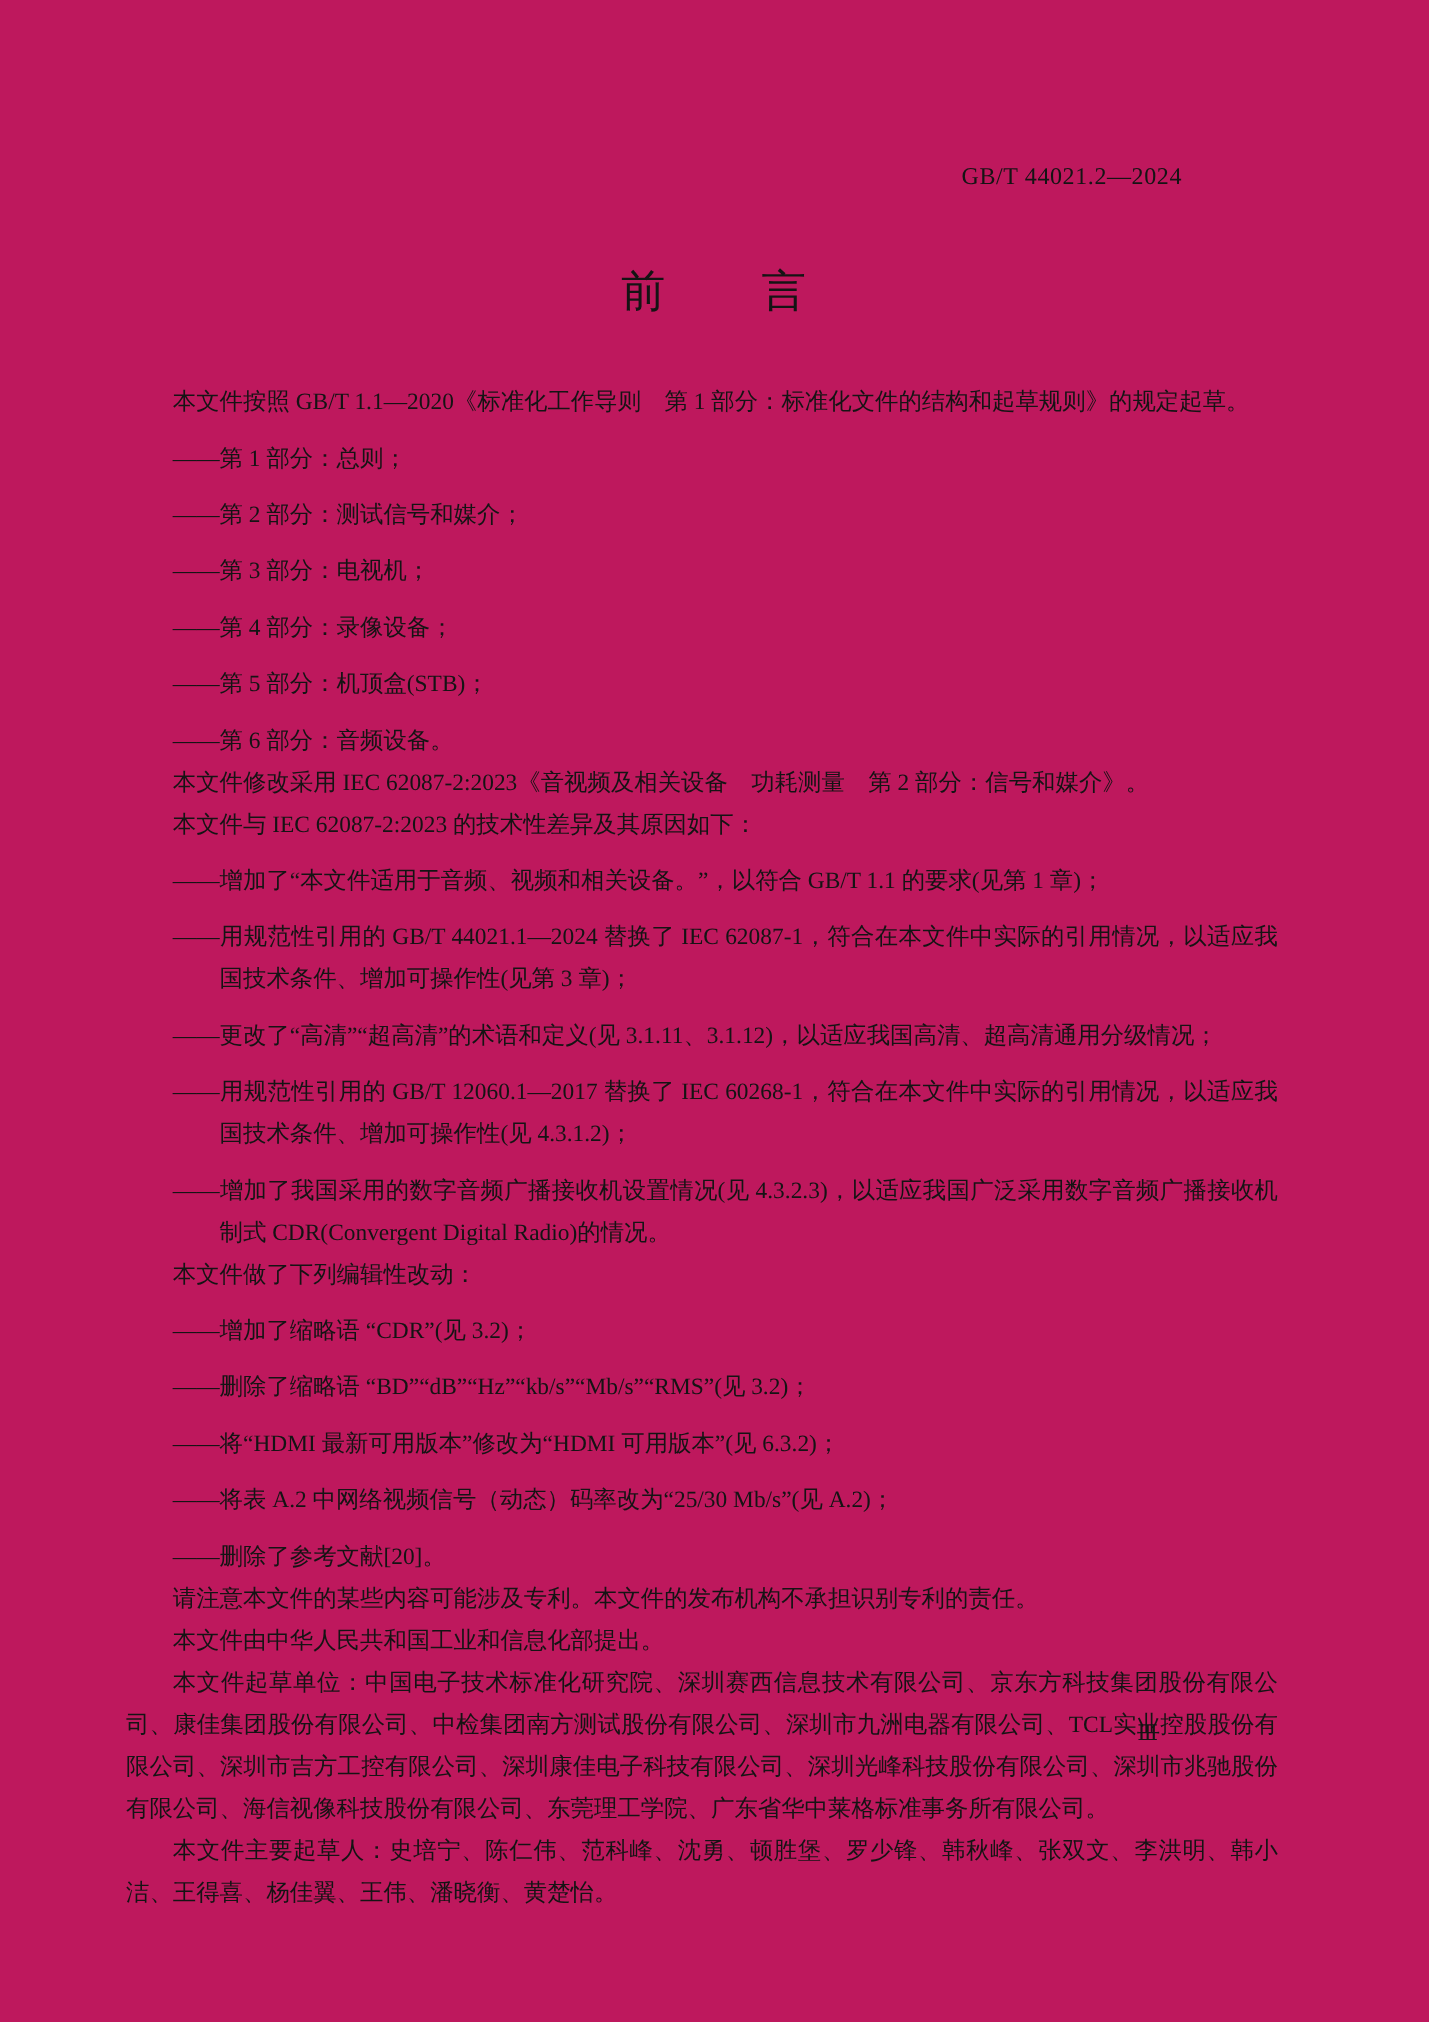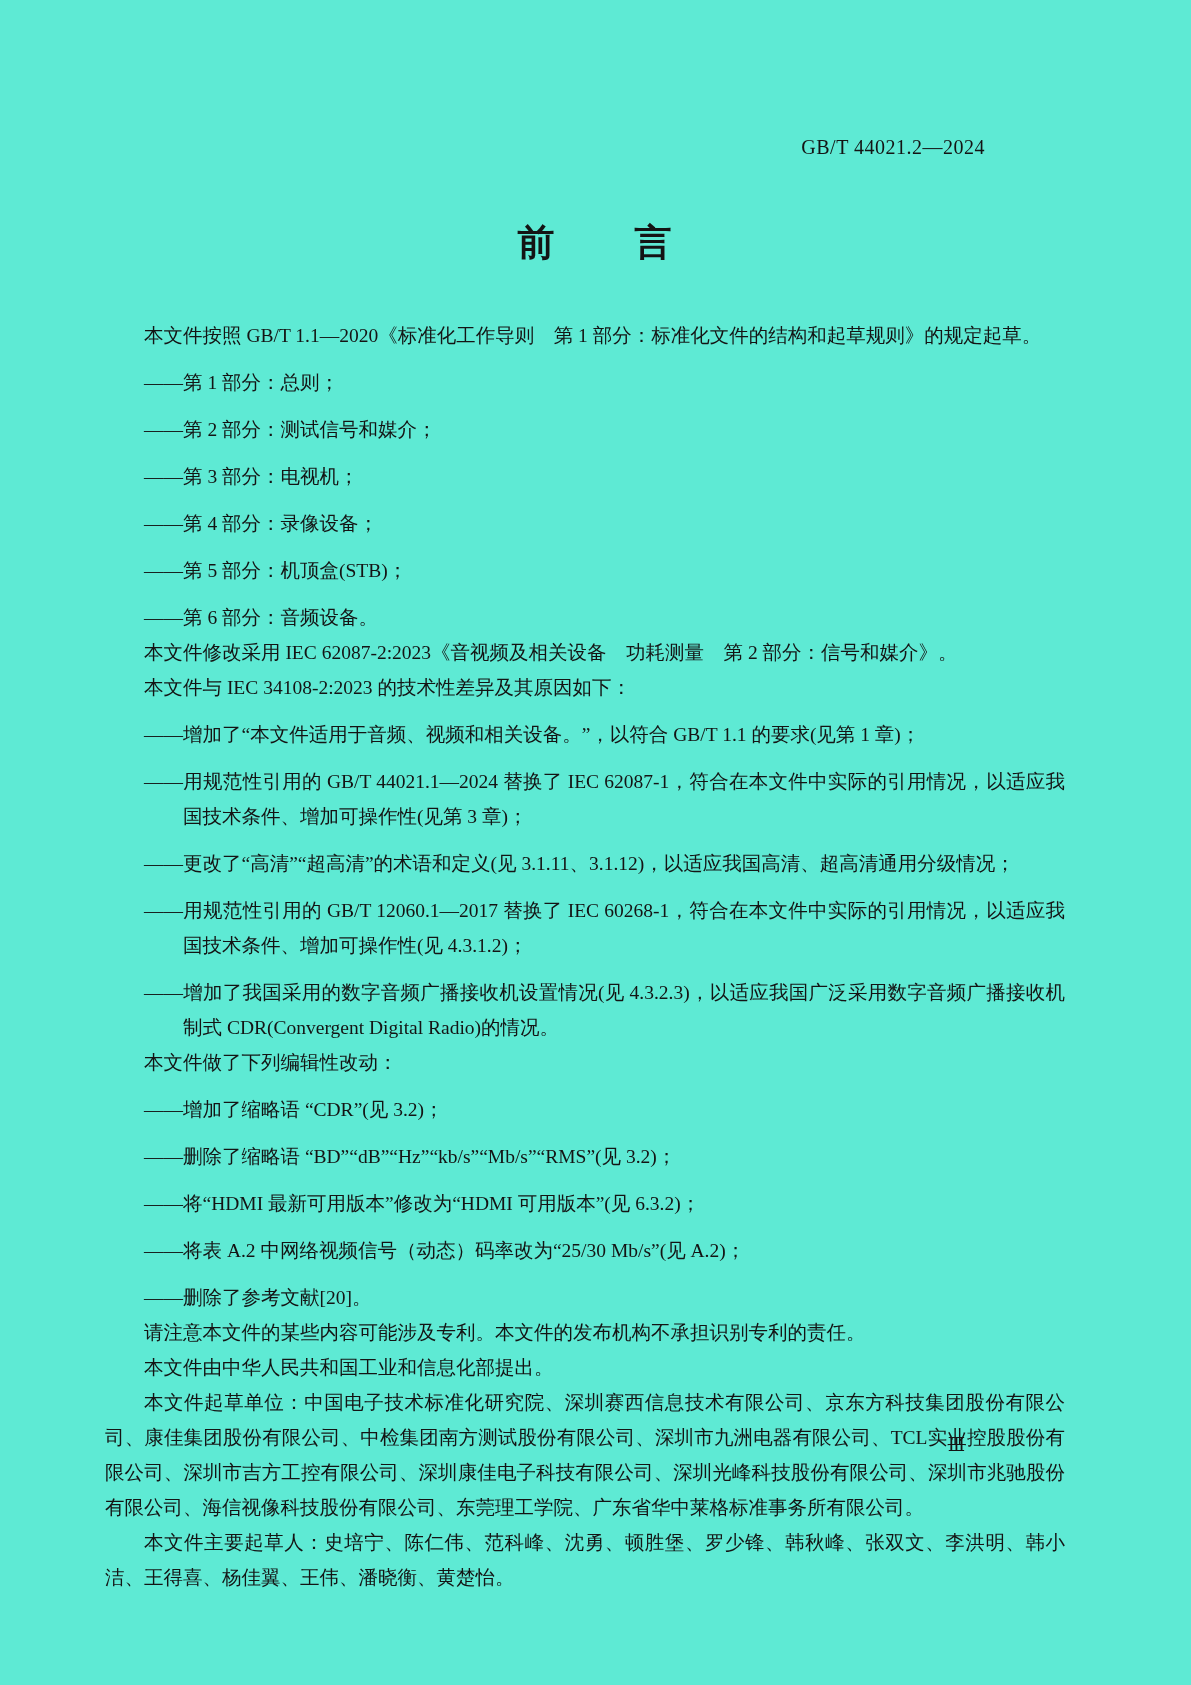--- a/index.html
+++ b/index.html
@@ -8,38 +8,38 @@
     width: 1191px;
     height: 1685px;
     position: relative;
     font-family: "Liberation Serif", "DejaVu Serif", serif;
     color: #141414;
     overflow: hidden;
   }
   .page {
     position: absolute;
     inset: 0;
-    background: #5eead4;
+    background: #be185d;
   }
   .doc-number {
     position: absolute;
     top: 136px;
     right: 206px;
     font-size: 20px;
     letter-spacing: 0.5px;
     white-space: nowrap;
   }
   .title {
     position: absolute;
     top: 218px;
     left: 0;
     width: 100%;
     text-align: center;
     font-size: 37px;
-    font-weight: bold;
+    font-weight: normal;
     letter-spacing: 2px;
   }
   .body {
     position: absolute;
     top: 318px;
     left: 105px;
     width: 960px;
     font-size: 19.5px;
     line-height: 35px;
     text-align: justify;
@@ -64,21 +64,21 @@
 
   <div class="body" id="doc-body">
       <p class="blk-indent">本文件按照 GB/T 1.1—2020《标准化工作导则　第 1 部分：标准化文件的结构和起草规则》的规定起草。</p>
       <p class="blk-dash">——第 1 部分：总则；</p>
       <p class="blk-dash">——第 2 部分：测试信号和媒介；</p>
       <p class="blk-dash">——第 3 部分：电视机；</p>
       <p class="blk-dash">——第 4 部分：录像设备；</p>
       <p class="blk-dash">——第 5 部分：机顶盒(STB)；</p>
       <p class="blk-dash">——第 6 部分：音频设备。</p>
       <p class="blk-indent">本文件修改采用 IEC 62087-2:2023《音视频及相关设备　功耗测量　第 2 部分：信号和媒介》。</p>
-      <p class="blk-indent">本文件与 IEC 34108-2:2023 的技术性差异及其原因如下：</p>
+      <p class="blk-indent">本文件与 IEC 62087-2:2023 的技术性差异及其原因如下：</p>
       <p class="blk-dash">——增加了“本文件适用于音频、视频和相关设备。”，以符合 GB/T 1.1 的要求(见第 1 章)；</p>
       <p class="blk-dash">——用规范性引用的 GB/T 44021.1—2024 替换了 IEC 62087-1，符合在本文件中实际的引用情况，以适应我国技术条件、增加可操作性(见第 3 章)；</p>
       <p class="blk-dash">——更改了“高清”“超高清”的术语和定义(见 3.1.11、3.1.12)，以适应我国高清、超高清通用分级情况；</p>
       <p class="blk-dash">——用规范性引用的 GB/T 12060.1—2017 替换了 IEC 60268-1，符合在本文件中实际的引用情况，以适应我国技术条件、增加可操作性(见 4.3.1.2)；</p>
       <p class="blk-dash">——增加了我国采用的数字音频广播接收机设置情况(见 4.3.2.3)，以适应我国广泛采用数字音频广播接收机制式 CDR(Convergent Digital Radio)的情况。</p>
       <p class="blk-indent">本文件做了下列编辑性改动：</p>
       <p class="blk-dash">——增加了缩略语 “CDR”(见 3.2)；</p>
       <p class="blk-dash">——删除了缩略语 “BD”“dB”“Hz”“kb/s”“Mb/s”“RMS”(见 3.2)；</p>
       <p class="blk-dash">——将“HDMI 最新可用版本”修改为“HDMI 可用版本”(见 6.3.2)；</p>
       <p class="blk-dash">——将表 A.2 中网络视频信号（动态）码率改为“25/30 Mb/s”(见 A.2)；</p>

